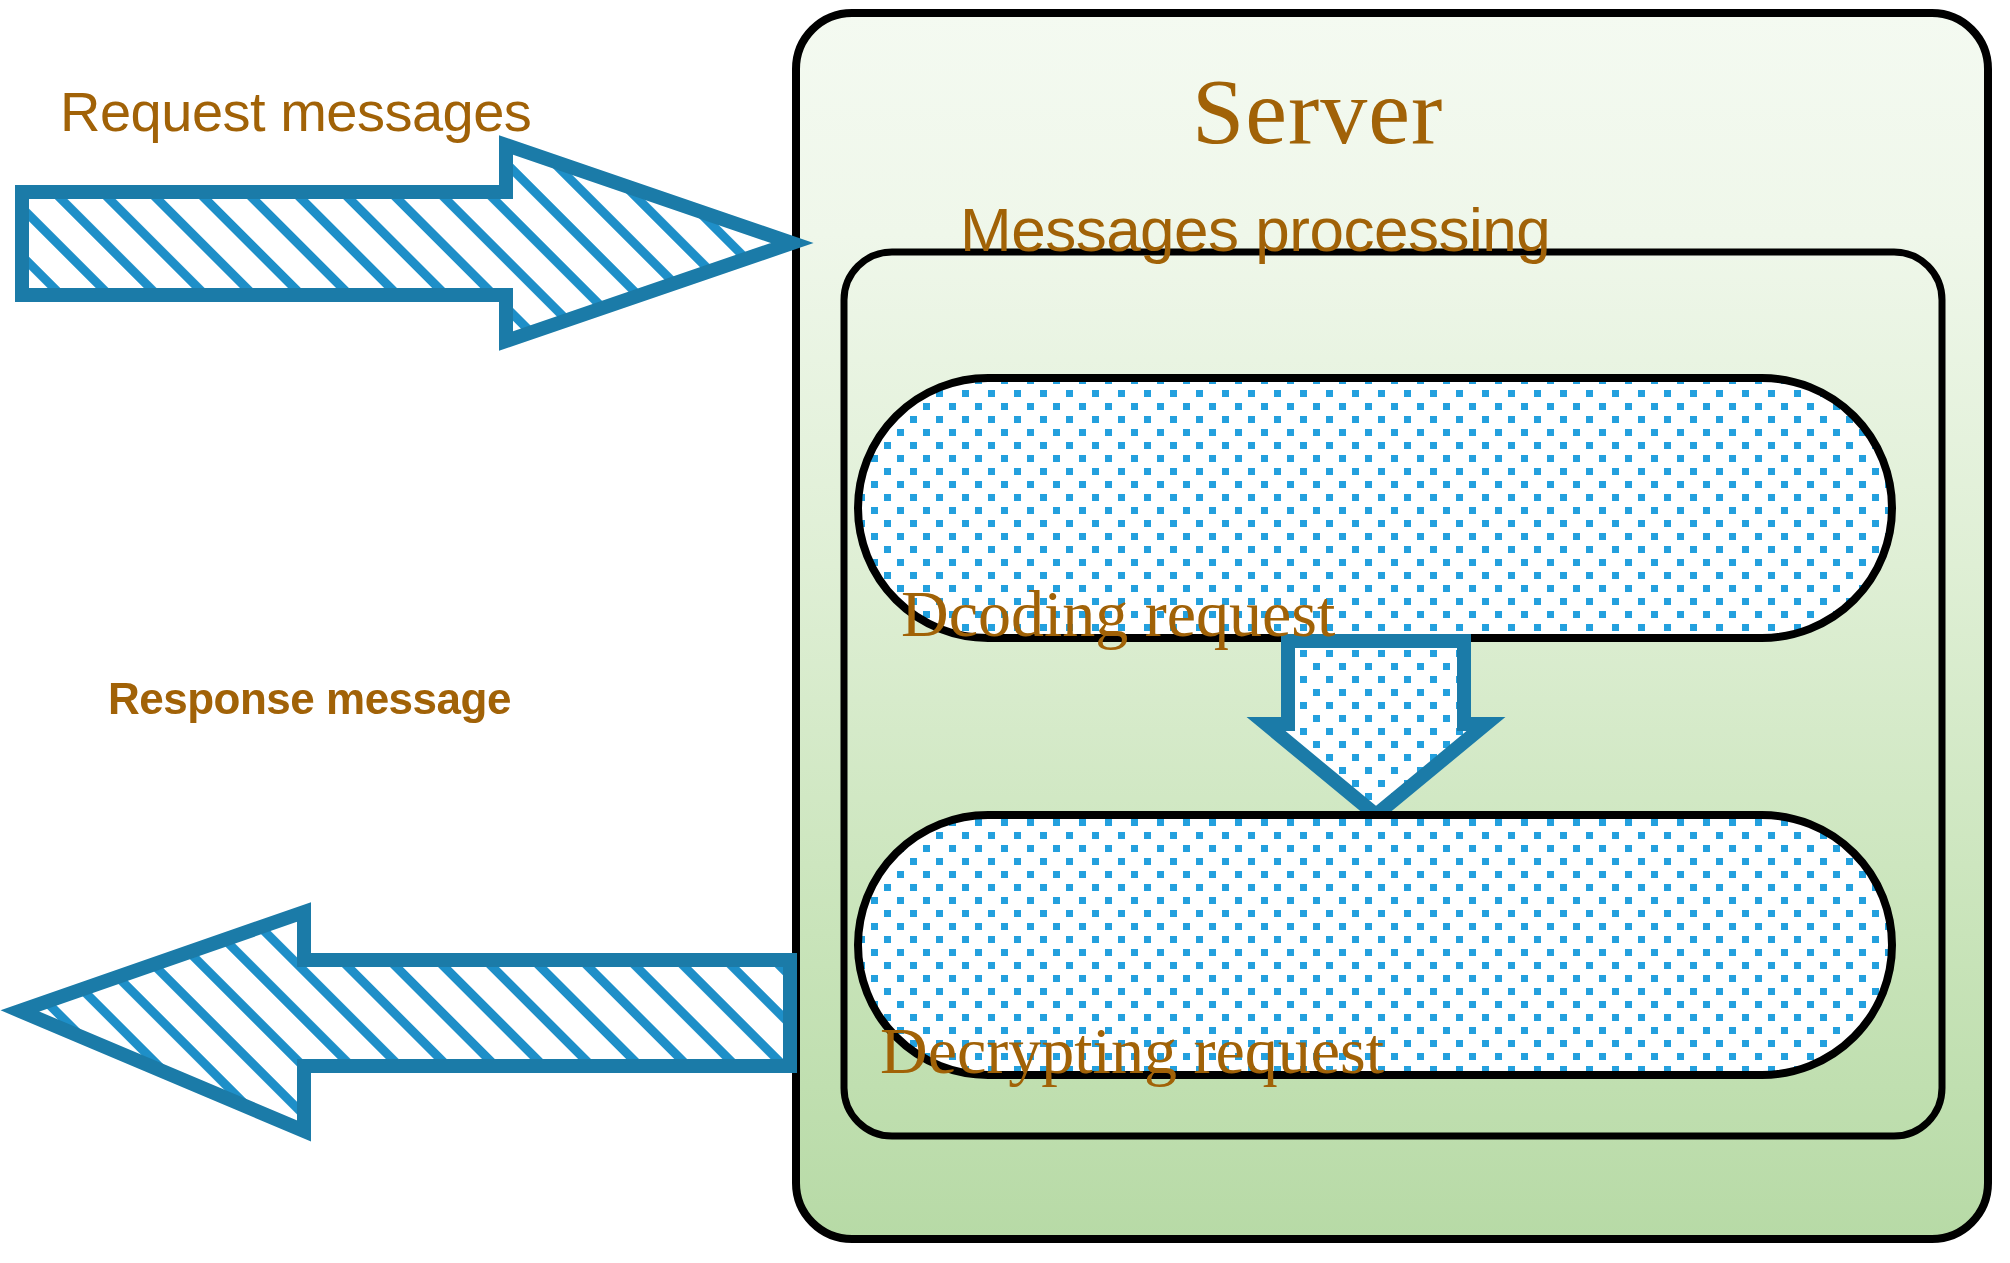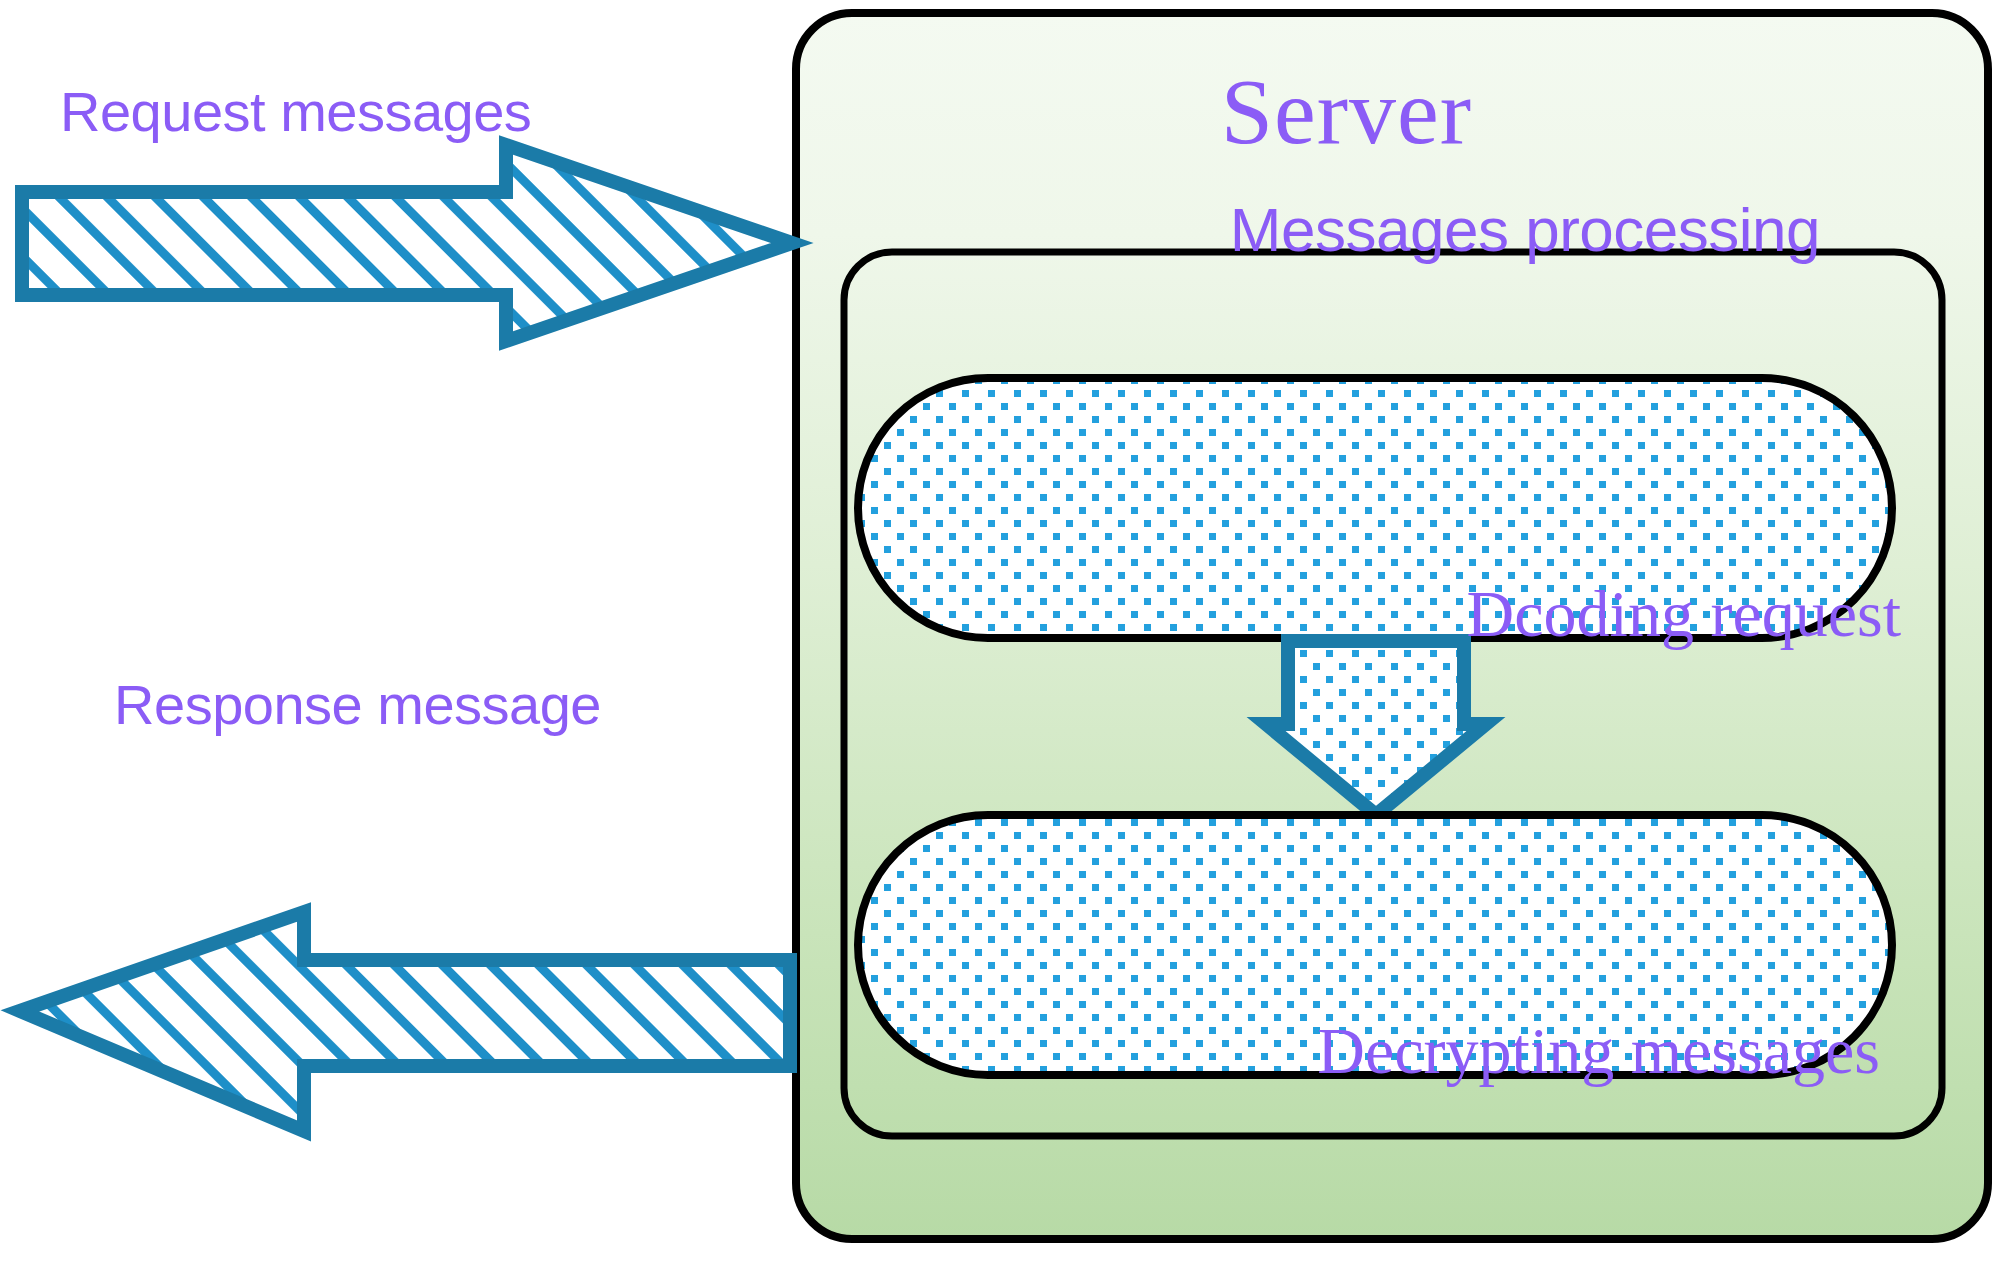--- a/index.html
+++ b/index.html
@@ -21,49 +21,50 @@
   #diagram-svg {
     position: absolute;
     left: 0;
     top: 0;
     width: 2010px;
     height: 1263px;
   }
   
   .txt {
     position: absolute;
-    color: #8b5cf6;
+    color: #a16207;
     white-space: pre;
     line-height: 1.0;
-    text-align: right;
+    text-align: left;
     user-select: none;
   }
   .label-sans {
     font-family: "Liberation Sans Narrow", "Liberation Sans", sans-serif;
     font-stretch: condensed;
     font-weight: 400;
   }
   .label-serif {
     font-family: "Liberation Serif", "DejaVu Serif", serif;
     font-weight: 400;
   }
 
   #label-request {
     left: 60px;
     top: 84px;
     width: 460px;
     font-size: 56px;
     letter-spacing: -0.5px;
   }
   #label-response {
-    left: 101px;
+    left: 108px;
     top: 677px;
     width: 500px;
-    font-size: 56px;
+    font-size: 44px;
     letter-spacing: -0.5px;
+    font-weight: bold;
   }
   #label-server {
     left: 1192px;
     top: 64px;
     width: 280px;
     font-size: 94px;
     letter-spacing: 1px;
   }
   #label-messages-processing {
     left: 960px;
@@ -150,17 +151,17 @@
 
   <div class="txt label-serif" id="label-server">Server</div>
 
   <div class="txt label-sans" id="label-messages-processing">Messages processing</div>
 
   <div class="txt label-serif" id="label-decoding">
     <div>Dcoding request</div>
   </div>
 
   <div class="txt label-serif" id="label-decrypting">
-    <div>Decrypting messages</div>
+    <div>Decrypting request</div>
     
   </div>
 
 </div>
 
 </body></html>

